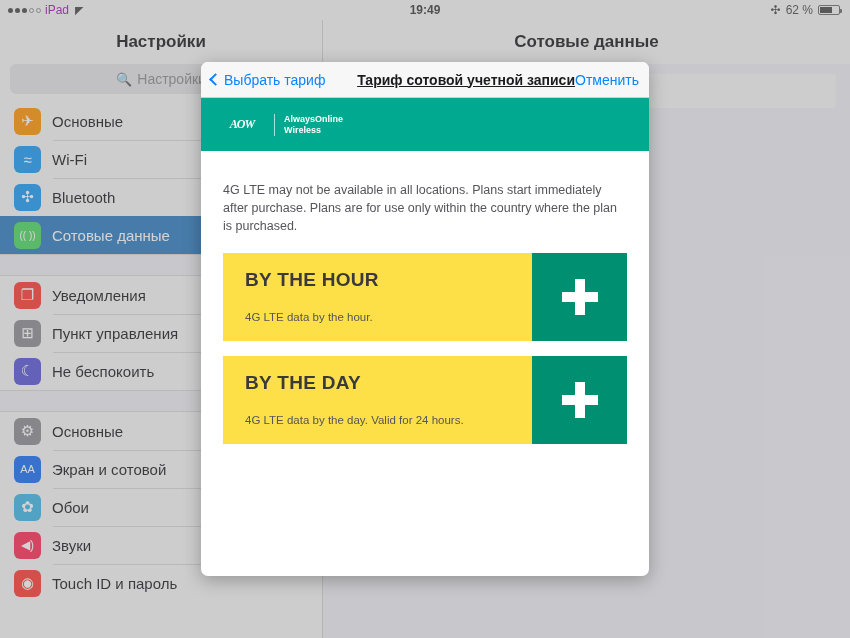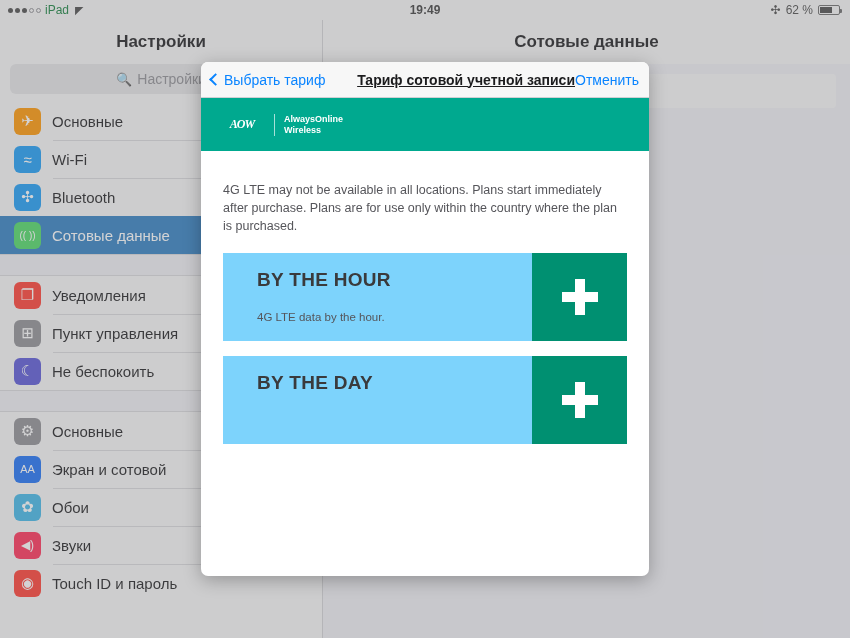--- a/index.html
+++ b/index.html
@@ -15,21 +15,21 @@
   .statusbar {
     position: absolute; top: 0; left: 0; width: 850px; height: 20px;
     background: #f7f7f7;
     font-size: 12px; color: #4a4a4a;
     display: flex; align-items: center;
   }
   .sb-left { display: flex; align-items: center; gap: 4px; padding-left: 8px; }
   .dots { display: flex; align-items: center; gap: 2px; }
   .dot { width: 5px; height: 5px; border-radius: 50%; background: #4a4a4a; display: inline-block; }
   .dot.hollow { background: transparent; border: 1px solid #8e8e93; width: 5px; height: 5px; }
-  .sb-carrier { font-size: 12px; color: #15803d; }
+  .sb-carrier { font-size: 12px; color: #a21caf; }
   .wifi-glyph { font-size: 11px; color: #4a4a4a; margin-left: 2px; }
   .sb-center {
     position: absolute; left: 0; right: 0; text-align: center;
     font-size: 12px; color: #3c3c3c; font-weight: bold;
   }
   .sb-right {
     margin-left: auto; display: flex; align-items: center; gap: 5px;
     padding-right: 10px; font-size: 12px; color: #4a4a4a;
   }
   .batt {
@@ -130,21 +130,21 @@
   .brand-divider { width: 1px; height: 22px; background: rgba(255,255,255,0.65); }
   .brand-text { color: #ffffff; font-size: 9px; line-height: 11px; font-weight: bold; }
 
   .modal-body { padding: 0 22px; }
   .blurb {
     font-size: 12.5px; line-height: 18px; color: #55555a;
     padding: 30px 20px 18px 22px;
   }
 
   .plan {
-    display: flex; height: 88px; margin-bottom: 15px; background: #7dd3fc; padding-left: 12px;
+    display: flex; height: 88px; margin-bottom: 15px; background: #fde047;
   }
   .plan-main { flex: 1; padding: 16px 0 0 22px; }
   .plan-title {
     font-size: 19px; font-weight: bold; color: #3a3a3c; letter-spacing: 0.3px;
   }
   .plan-desc { margin-top: 20px; font-size: 11.5px; color: #55555a; }
   .plan-action {
     width: 95px; background: #009071; display: flex; align-items: center; justify-content: center;
     cursor: pointer;
   }
@@ -297,20 +297,21 @@
           <div class="plan-desc">4G LTE data by the hour.</div>
         </div>
         <div class="plan-action">
           <span class="plus"></span>
         </div>
       </div>
 
       <div class="plan">
         <div class="plan-main">
           <div class="plan-title">BY THE DAY</div>
+          <div class="plan-desc">4G LTE data by the day. Valid for 24 hours.</div>
         </div>
         <div class="plan-action">
           <span class="plus"></span>
         </div>
       </div>
 
 
     </div>
   </div>
 

